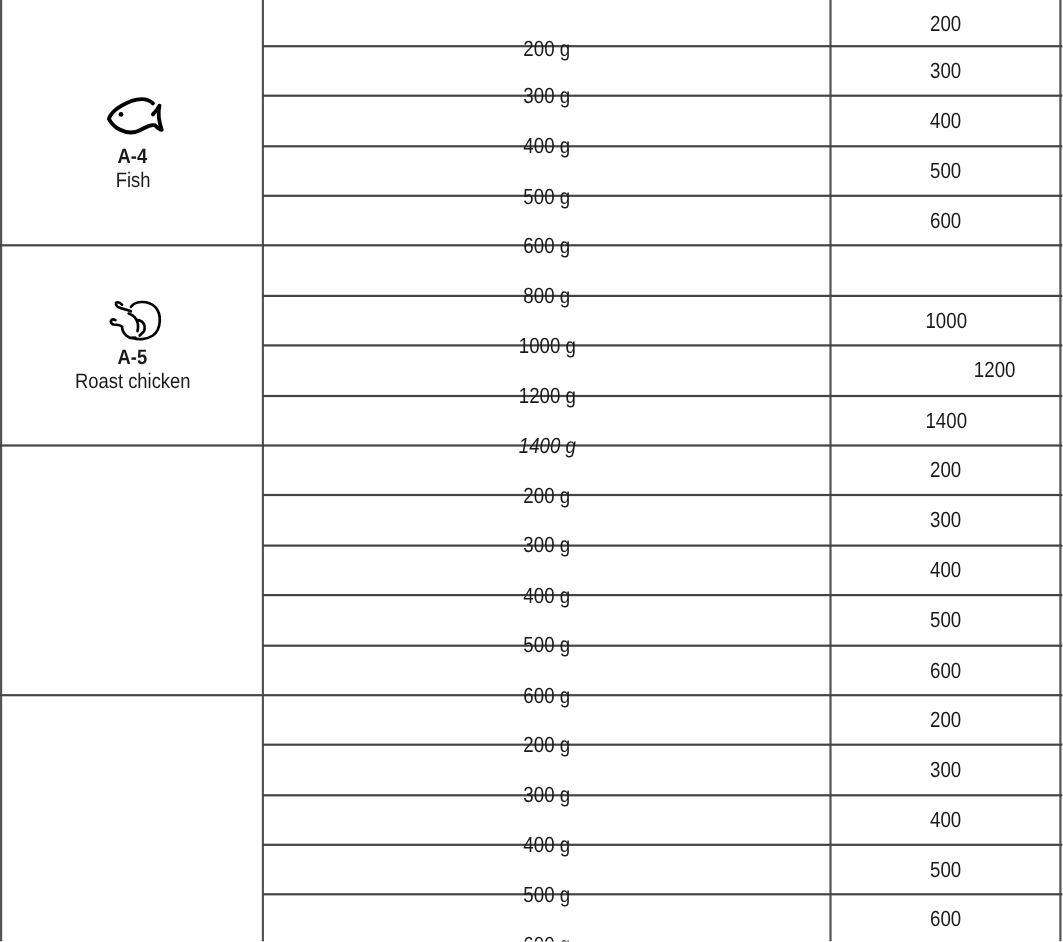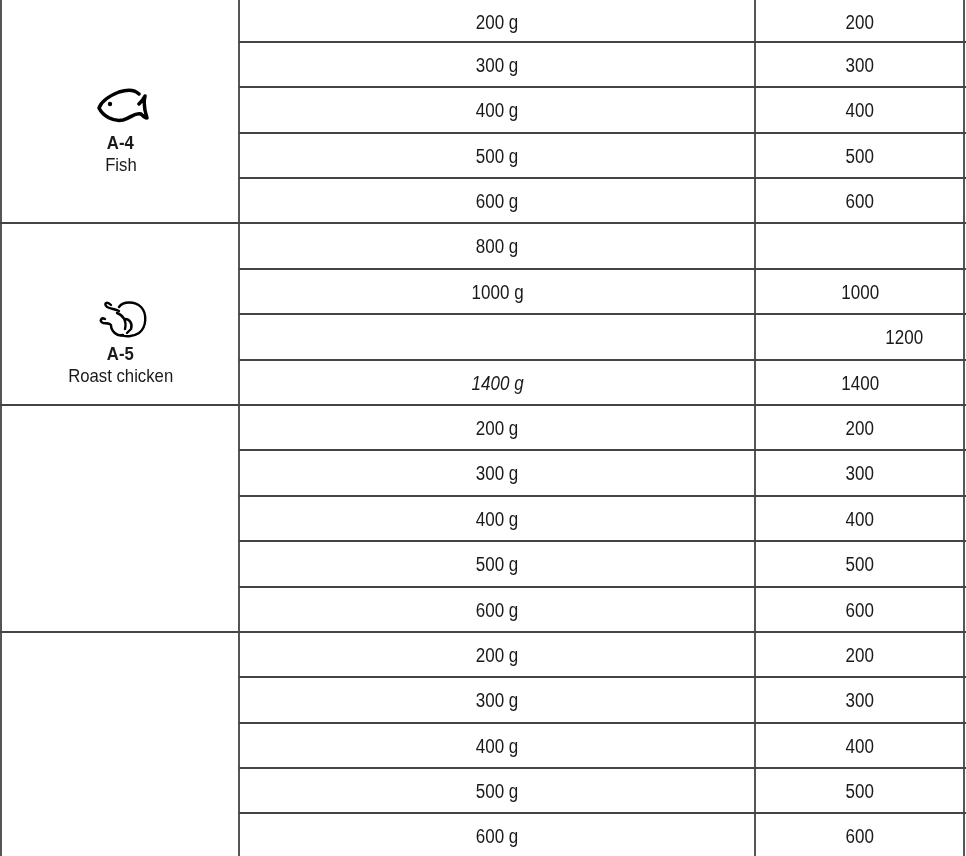--- a/index.html
+++ b/index.html
@@ -9,21 +9,21 @@
   .vline { position: absolute; top: 0; bottom: 0; width: 2px; background: #555; }
   .hline { position: absolute; height: 2px; background: #444; }
   .cat { position: absolute; left: 2px; width: 237px; display: flex; flex-direction: column;
          align-items: center; justify-content: center; text-align: center; }
   .cat .icon { width: 64px; height: 44px; margin-bottom: 2px; }
   .cat .code { font-weight: bold; font-size: 19px; line-height: 22px; transform: scaleX(0.88); }
   .cat .name { font-size: 19px; line-height: 22px; transform: scaleX(0.88); white-space: nowrap; }
   .cell { position: absolute; height: 45px; display: flex; align-items: center; justify-content: center;
           font-size: 20px; transform-origin: center; }
   .cell span { display: inline-block; transform: scaleX(0.85); }
-  .w { left: 240px; width: 515px; }
+  .w { left: 240px; width: 515px; margin-top: 23px; }
   .v { left: 756px; width: 208px; }
 </style>
 </head>
 <body>
 
 <div class="tbl">
 
   <div class="vline" style="left:0px;"></div>
   <div class="vline" style="left:238px;"></div>
   <div class="vline" style="left:754px;"></div>
@@ -84,40 +84,43 @@
   <div class="cell v" style="top:134px;">
       <span>500</span>
     </div>
   <div class="cell w" style="top:179px;">
       <span>600 g</span>
     </div>
   <div class="cell v" style="top:179px;">
       <span>600</span>
     </div>
 
-  <div class="cat" style="top:224px;height:180px;margin-top:28px;">
+  <div class="cat" style="top:224px;height:180px;">
     <svg class="icon" viewBox="0 0 64 44">
       <g fill="none" stroke="#000" stroke-width="2.4" stroke-linecap="round" stroke-linejoin="round">
         <path d="M22 8 C18 4 14 6 18 10 C22 12 26 12 30 14"></path>
         <path d="M30 10 C34 4 46 4 52 10 C58 16 58 30 50 36 C44 40 36 40 32 38"></path>
         <path d="M16 22 C12 20 10 24 14 26 C18 26 20 26 22 28 C22 34 28 40 34 38"></path>
         <path d="M28 16 C34 18 38 24 36 32 M36 22 C40 22 44 26 42 32 L38 36"></path>
       </g>
     </svg>
     <div class="code">A-5</div>
     <div class="name">Roast chicken</div>
   </div>
   <div class="cell w" style="top:224px;">
       <span>800 g</span>
     </div>
   <div class="cell w" style="top:270px;text-align:right;">
       <span>1000 g</span>
     </div>
   <div class="cell v" style="top:270px;">
       <span>1000</span>
+    </div>
+  <div class="cell w" style="top:315px;">
+      <span>1200 g</span>
     </div>
   <div class="cell v" style="top:315px;padding-left:44px;">
       <span>1200</span>
     </div>
   <div class="cell w" style="top:361px;font-style:italic;">
       <span>1400 g</span>
     </div>
   <div class="cell v" style="top:361px;">
       <span>1400</span>
     </div>

